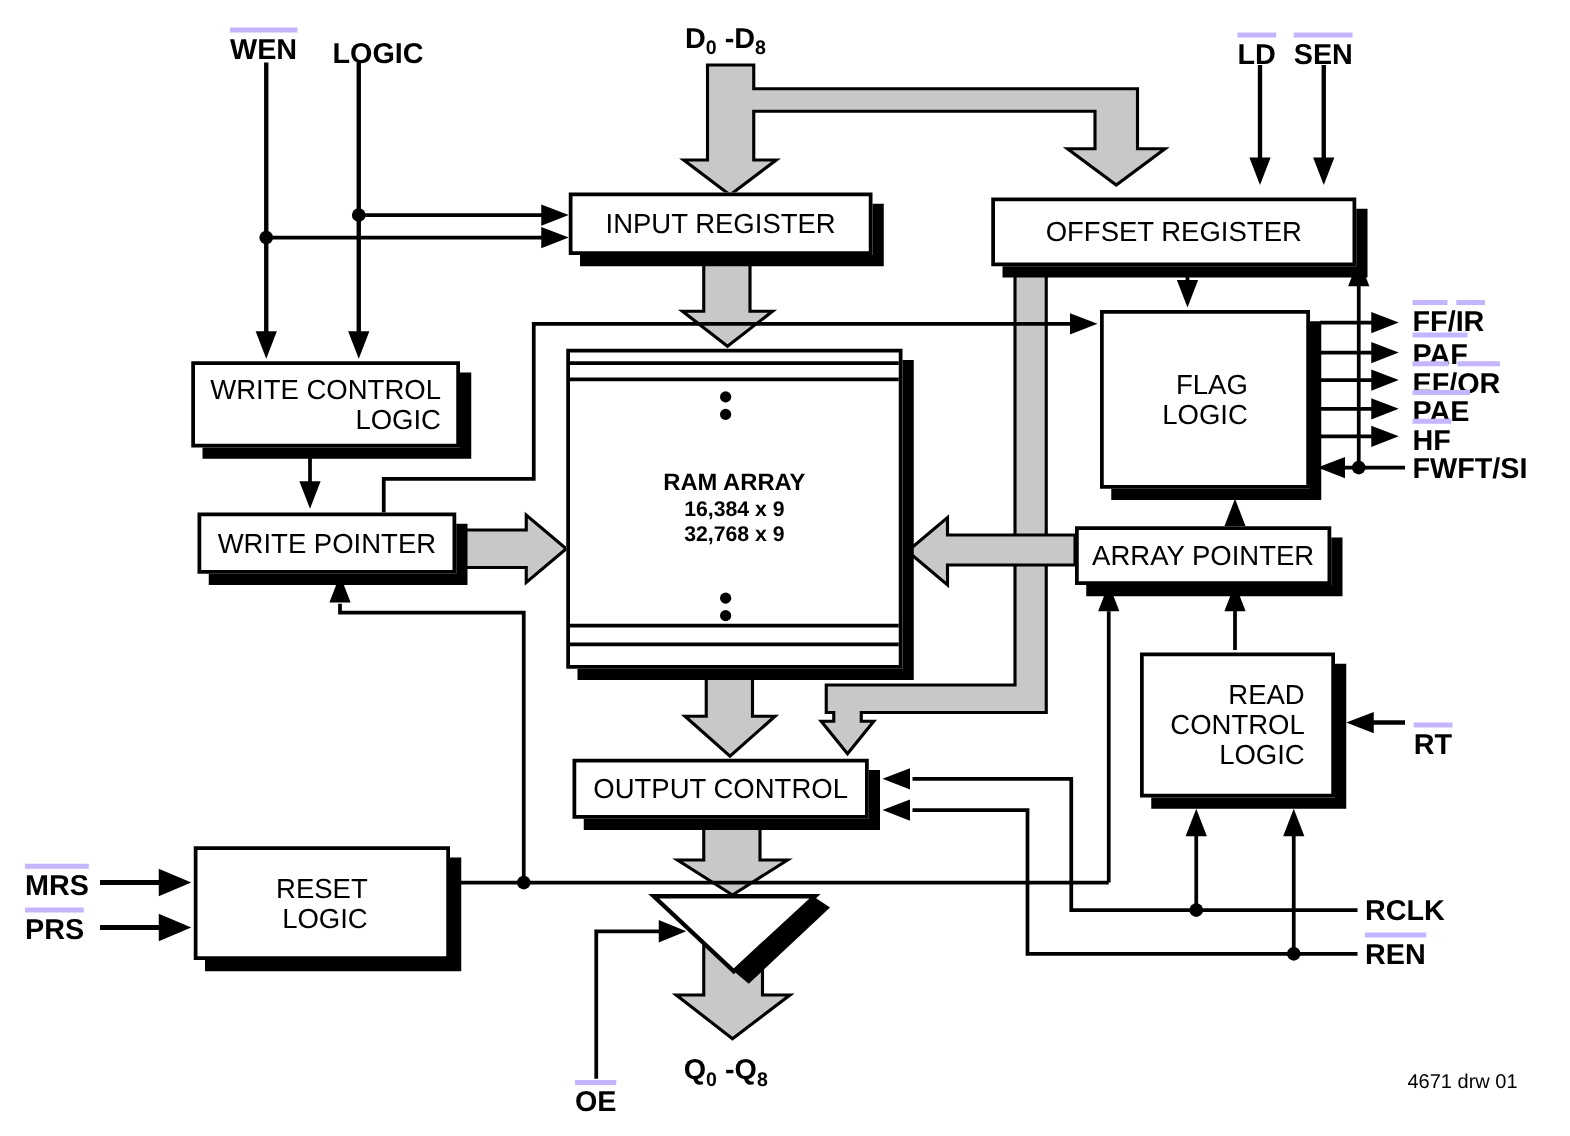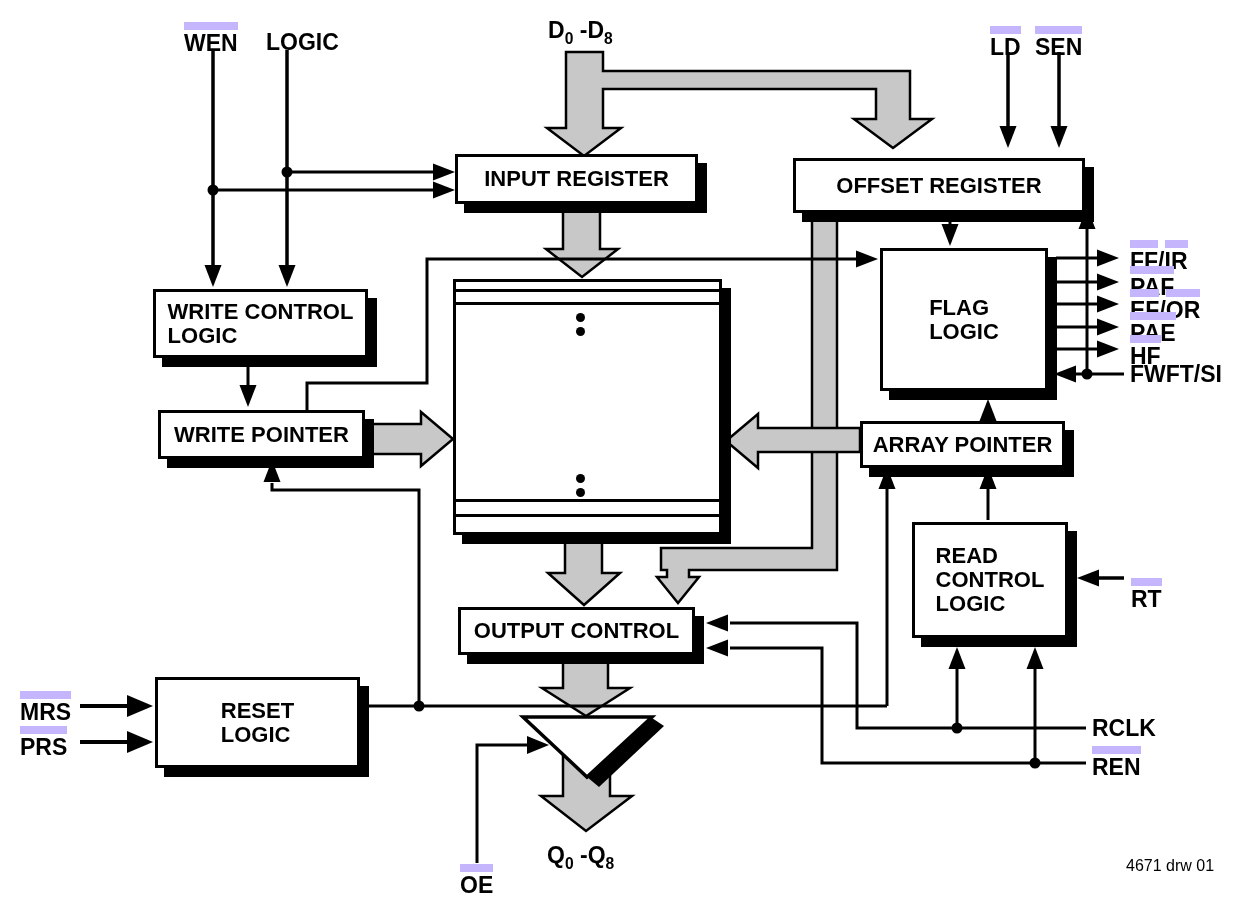--- a/index.html
+++ b/index.html
@@ -7,33 +7,33 @@
     position:relative; width:1256px; height:909px; background:#ffffff;
     font-family:"Liberation Sans", sans-serif; color:#000; overflow:hidden;
   }
   #wires{ position:absolute; left:0; top:0; z-index:1; }
   .box{
     position:absolute; background:#fff; border:3px solid #000;
     box-shadow:9px 9px 0 0 #000; z-index:2; box-sizing:border-box;
     display:flex; align-items:center; justify-content:center;
   }
   .box-label{
-    font-size:22px; font-weight:bold; text-align:left; line-height:24px;
+    font-size:22px; font-weight:normal; text-align:right; line-height:24px;
     white-space:pre-line; letter-spacing:0;
   }
   .ram-line{ position:absolute; left:0; width:100%; height:3px; background:#000; }
   .ram-dot{ position:absolute; width:9px; height:9px; border-radius:50%; background:#000; }
   .ram-text{ position:absolute; left:0; top:94px; width:100%; text-align:center; }
   .ram-title{ font-size:19px; font-weight:bold; line-height:22px; }
   .ram-size{ font-size:17px; font-weight:bold; line-height:20px; }
   .sig{
     position:absolute; font-size:23px; font-weight:bold; white-space:nowrap;
     z-index:3; line-height:1.05;
   }
-  .ov{ display:inline-block; border-top:8px solid #c4b5fd; padding-top:1px; line-height:1.05; }
+  .ov{ display:inline-block; border-top:4px solid #c4b5fd; padding-top:1px; line-height:1.05; }
   .sig sub{ font-size:0.68em; }
   .caption{ position:absolute; font-size:16px; font-weight:normal; z-index:3; }
 </style>
 </head>
 <body>
 
 <div id="stage">
 
   <svg id="wires" width="1256" height="909" viewBox="0 0 1256 909">
 
@@ -155,20 +155,25 @@
 
   <div class="box" style="left:453px;top:279px;width:269px;height:256px">
     <div class="ram-line" style="top:7px"></div>
     <div class="ram-line" style="top:20px"></div>
     <div class="ram-line" style="top:217px"></div>
     <div class="ram-line" style="top:232px"></div>
     <div class="ram-dot" style="left:120px;top:31px"></div>
     <div class="ram-dot" style="left:120px;top:45px"></div>
     <div class="ram-dot" style="left:120px;top:192px"></div>
     <div class="ram-dot" style="left:120px;top:206px"></div>
+    <div class="ram-text">
+      <div class="ram-title">RAM ARRAY</div>
+      <div class="ram-size">16,384 x 9</div>
+      <div class="ram-size">32,768 x 9</div>
+    </div>
   </div>
 
   <div class="box" style="left:880px;top:248px;width:168px;height:143px">
     <div class="box-label">FLAG
 LOGIC</div>
   </div>
 
   <div class="box" style="left:860px;top:421px;width:205px;height:47px">
     <div class="box-label">ARRAY POINTER</div>
   </div>

